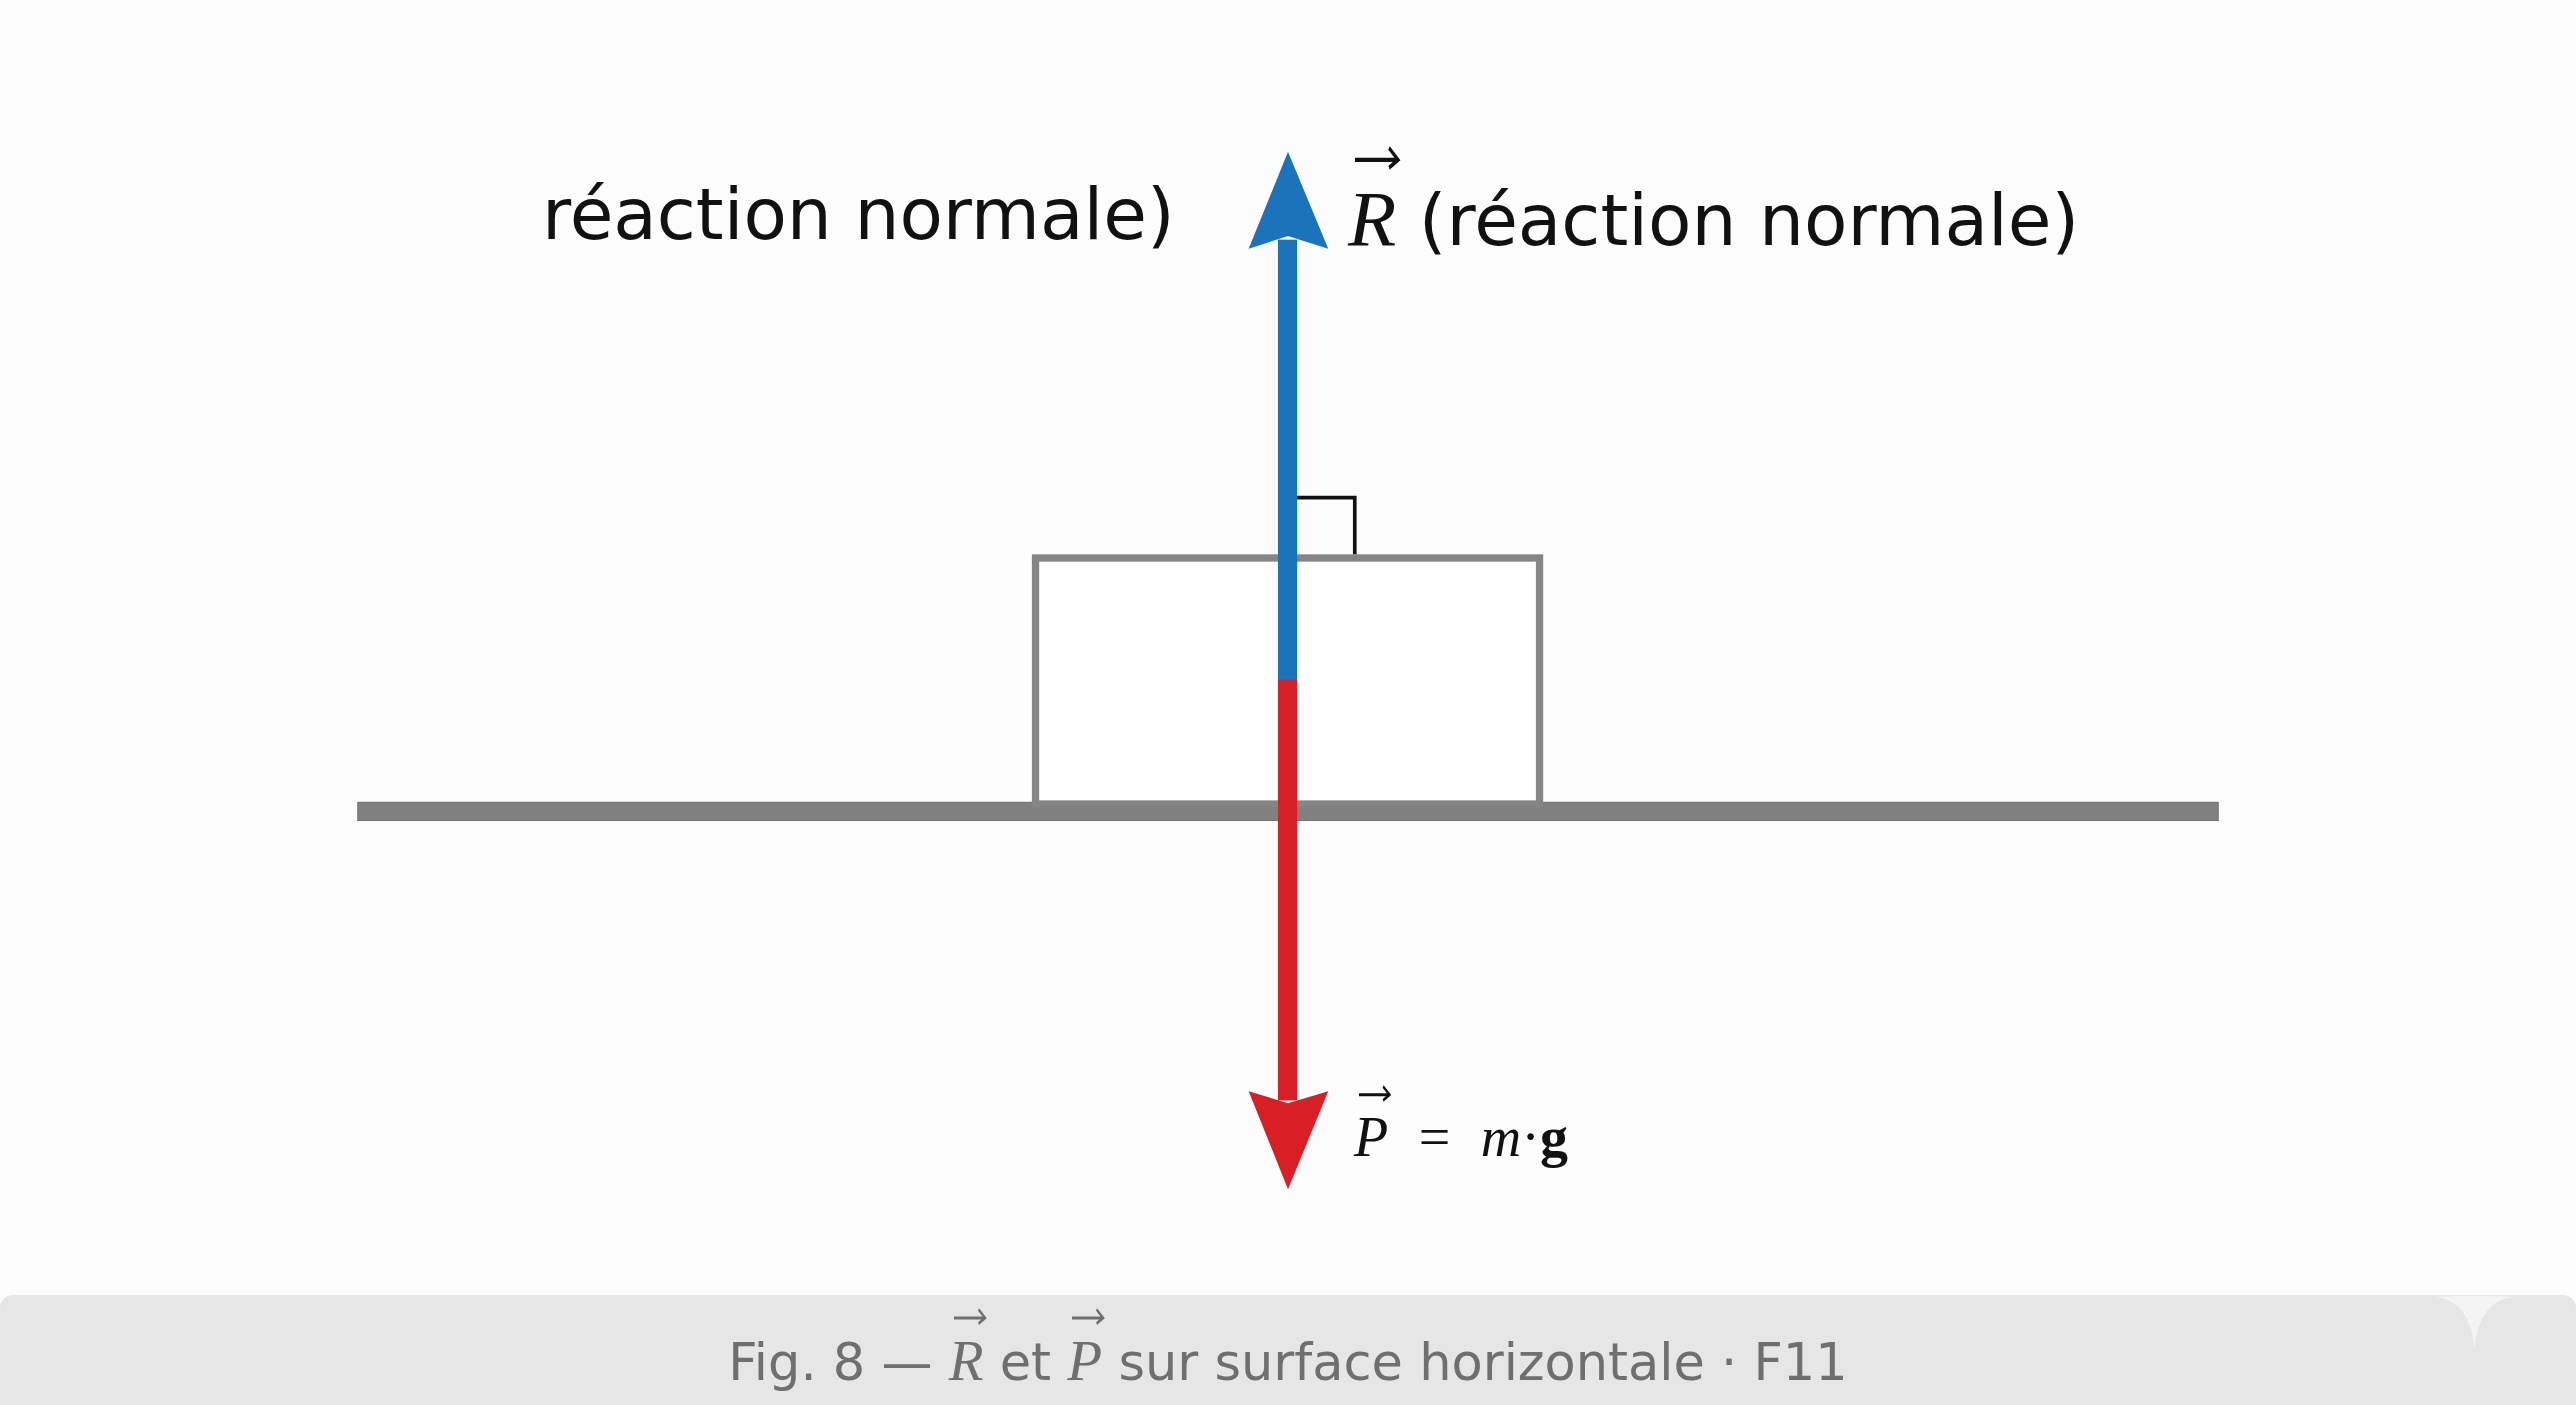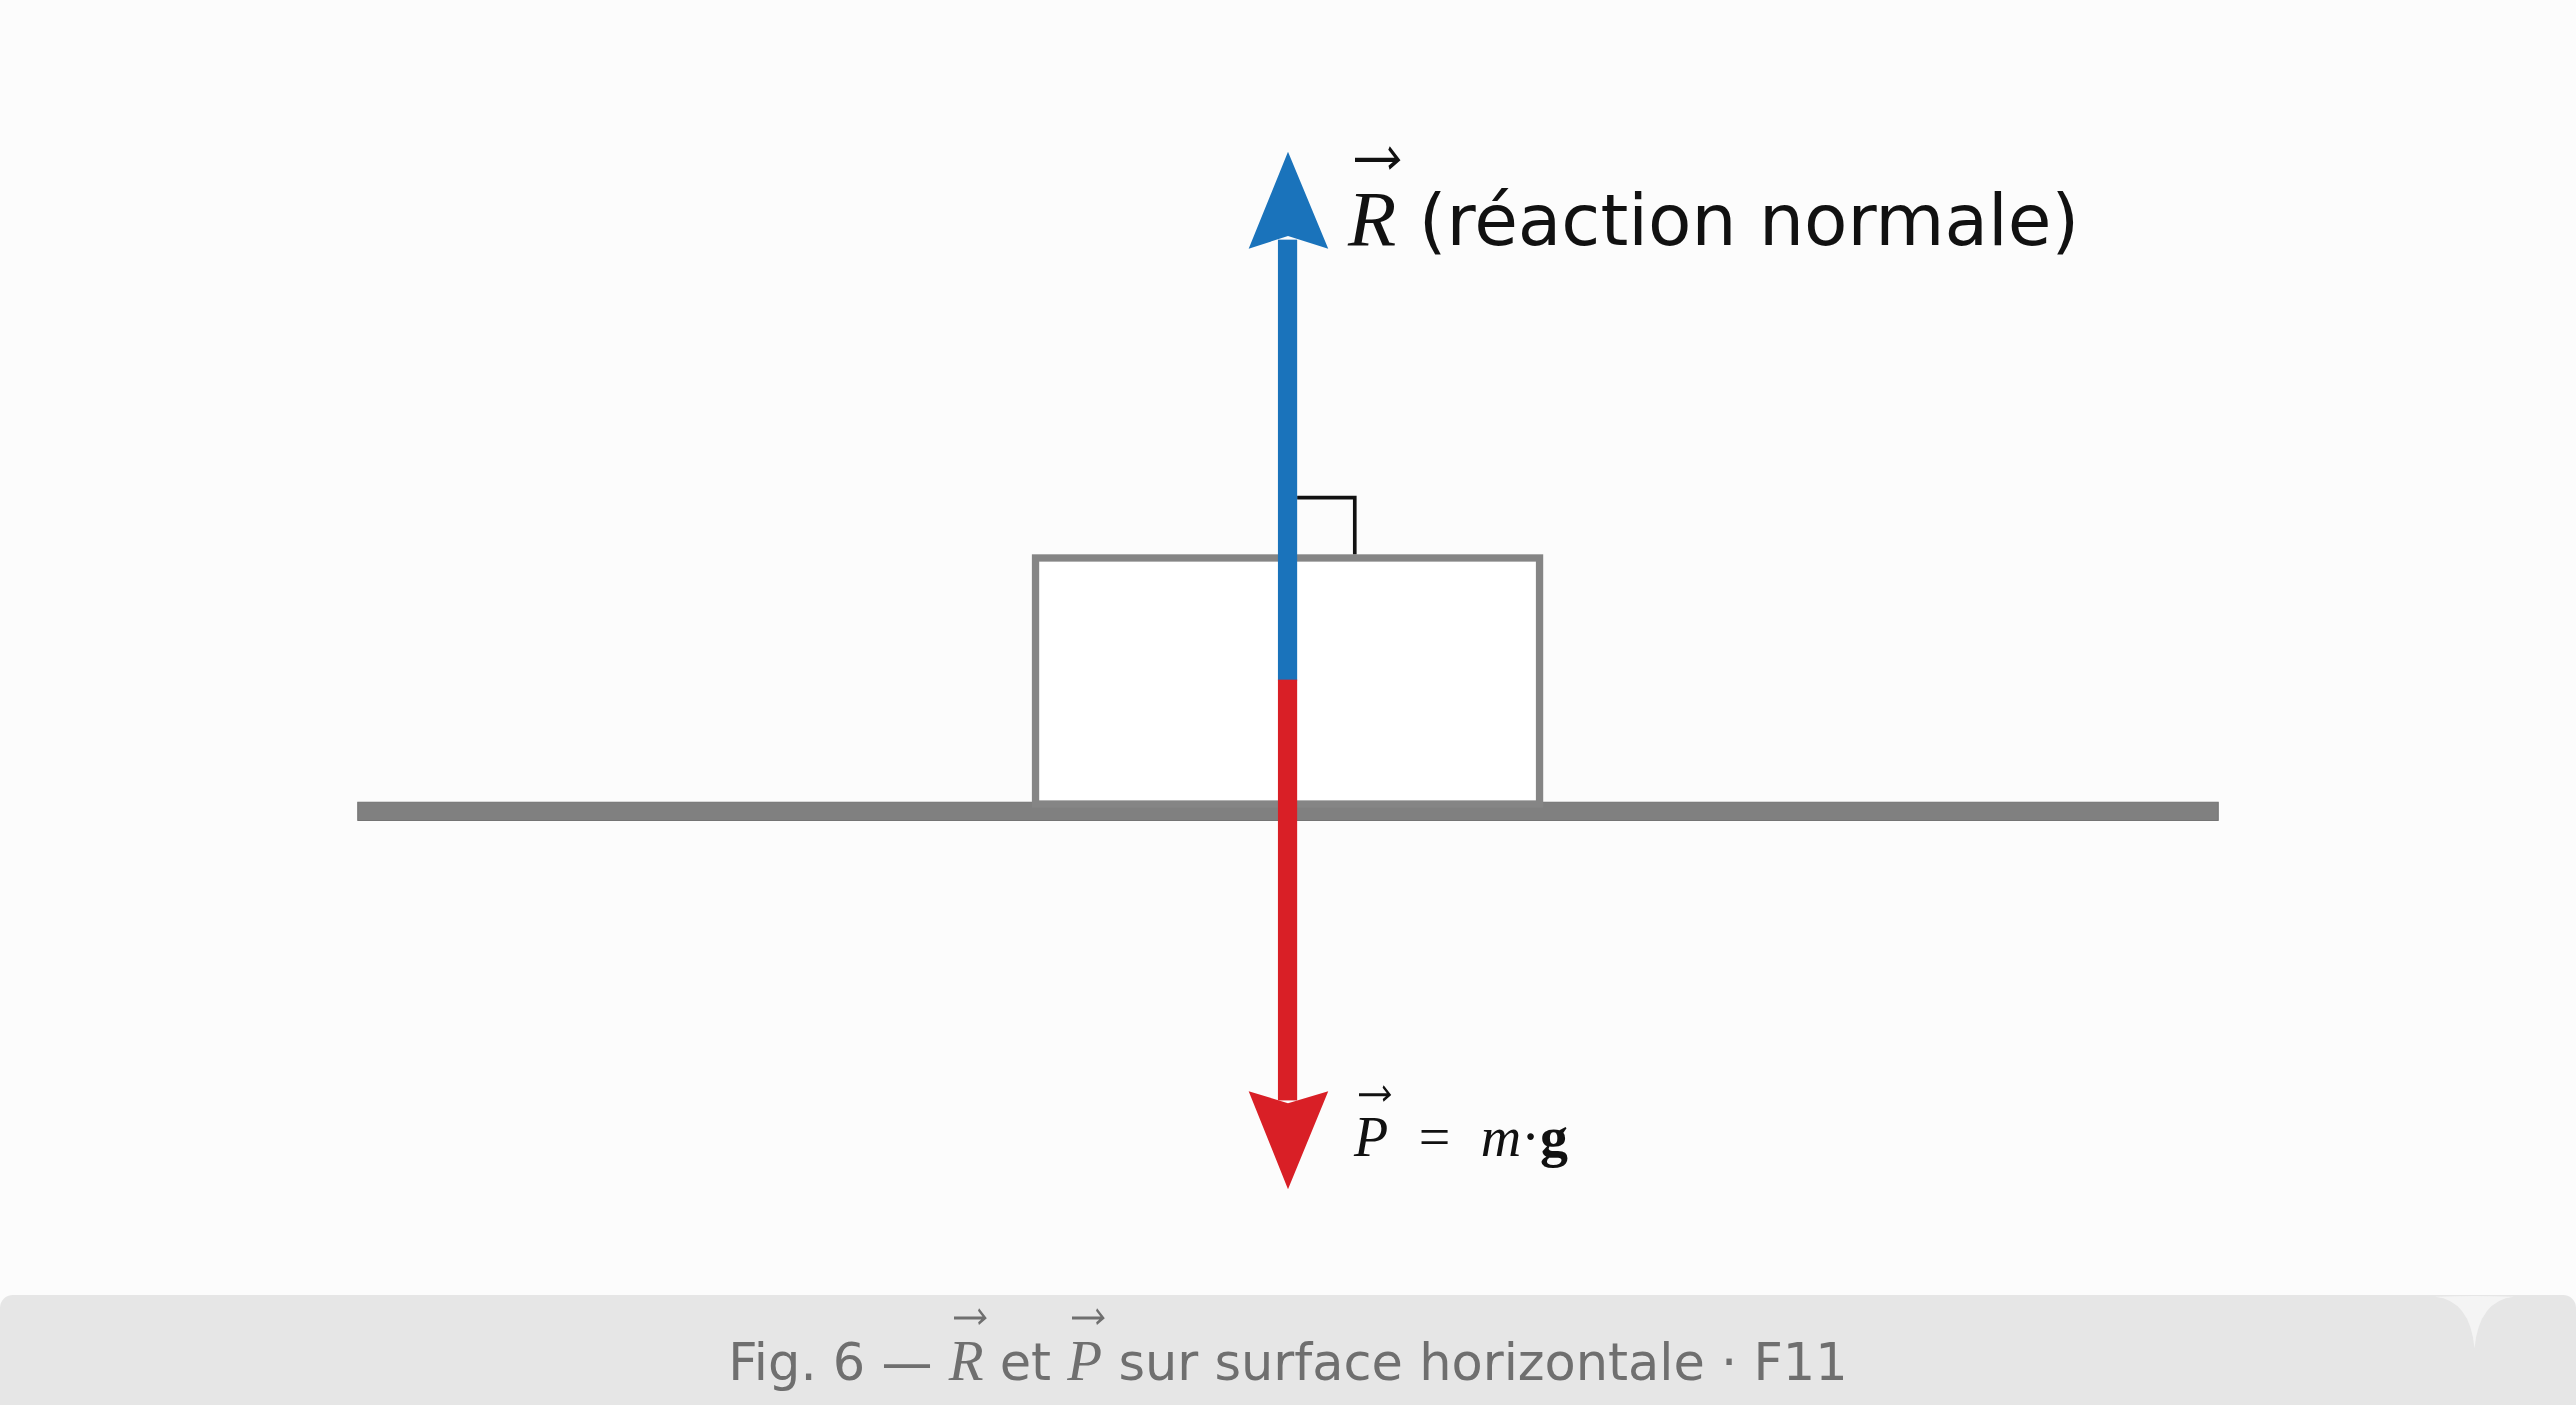--- a/index.html
+++ b/index.html
@@ -84,20 +84,21 @@
       <rect x="1397" y="262" width="21" height="482" fill="#1a73bb"></rect>
       <polygon points="1408,166 1452,272 1408,258 1365,272" fill="#1a73bb"></polygon>
     </g>
 
     <g>
       <rect x="1397" y="743" width="21" height="460" fill="#d91f26"></rect>
       <polygon points="1365,1193 1408,1206 1452,1193 1408,1300" fill="#d91f26"></polygon>
     </g>
   </svg>
 
+  <div id="title-left" class="label sans">réaction normale)</div>
 
   <div id="title-right" class="label sans">
     <span class="vec serif it">
       <span class="vec-arrow">
         <svg viewBox="0 0 40 12" preserveAspectRatio="none">
             <path d="M0 7 H37 M30 1 L38 7 L30 11" fill="none" stroke="#111" stroke-width="2.2"></path>
           </svg>
       </span>
       <span>R</span>
     </span>
@@ -117,21 +118,21 @@
     </span>
     <span style="margin:0 16.5px;">=</span>
     <span class="it">m</span><span>·</span><span class="bold">g</span>
   </div>
 
   <div id="caption-bar"></div>
   <svg id="sparkle" viewBox="0 0 110 60">
     <path d="M12 2 Q50 6 55 58 Q60 6 98 2 Q55 0 12 2 Z" fill="#f4f4f4"></path>
   </svg>
   <div id="caption-text" class="sans">
-    <span>Fig. 6 —</span>
+    <span>Fig. 8 —</span>
     <span class="vec serif it">
       <span class="vec-arrow">
         <svg viewBox="0 0 40 12" preserveAspectRatio="none">
             <path d="M0 7 H37 M30 1 L38 7 L30 11" fill="none" stroke="#6f6f6f" stroke-width="2.2"></path>
           </svg>
       </span>
       <span>R</span>
     </span>
     <span>et</span>
     <span class="vec serif it">

